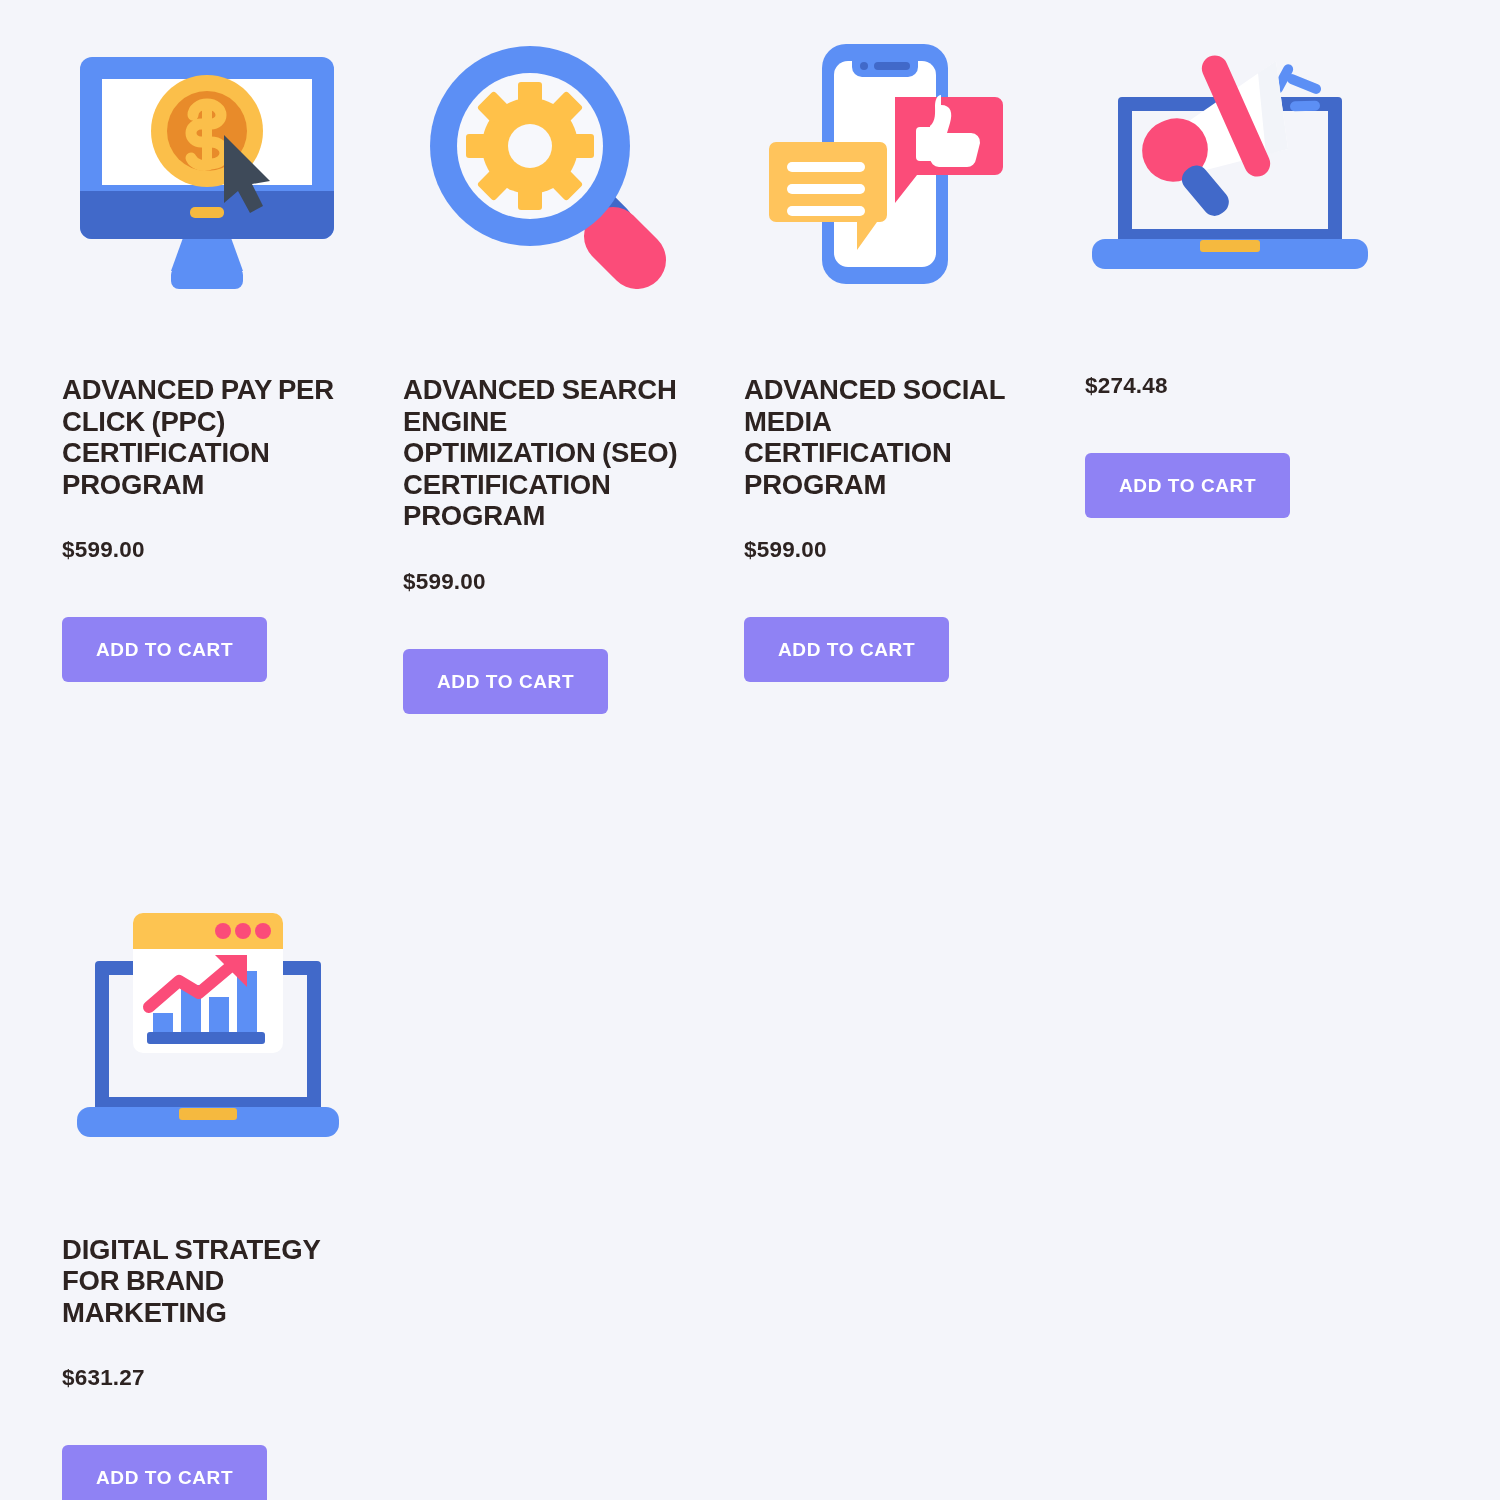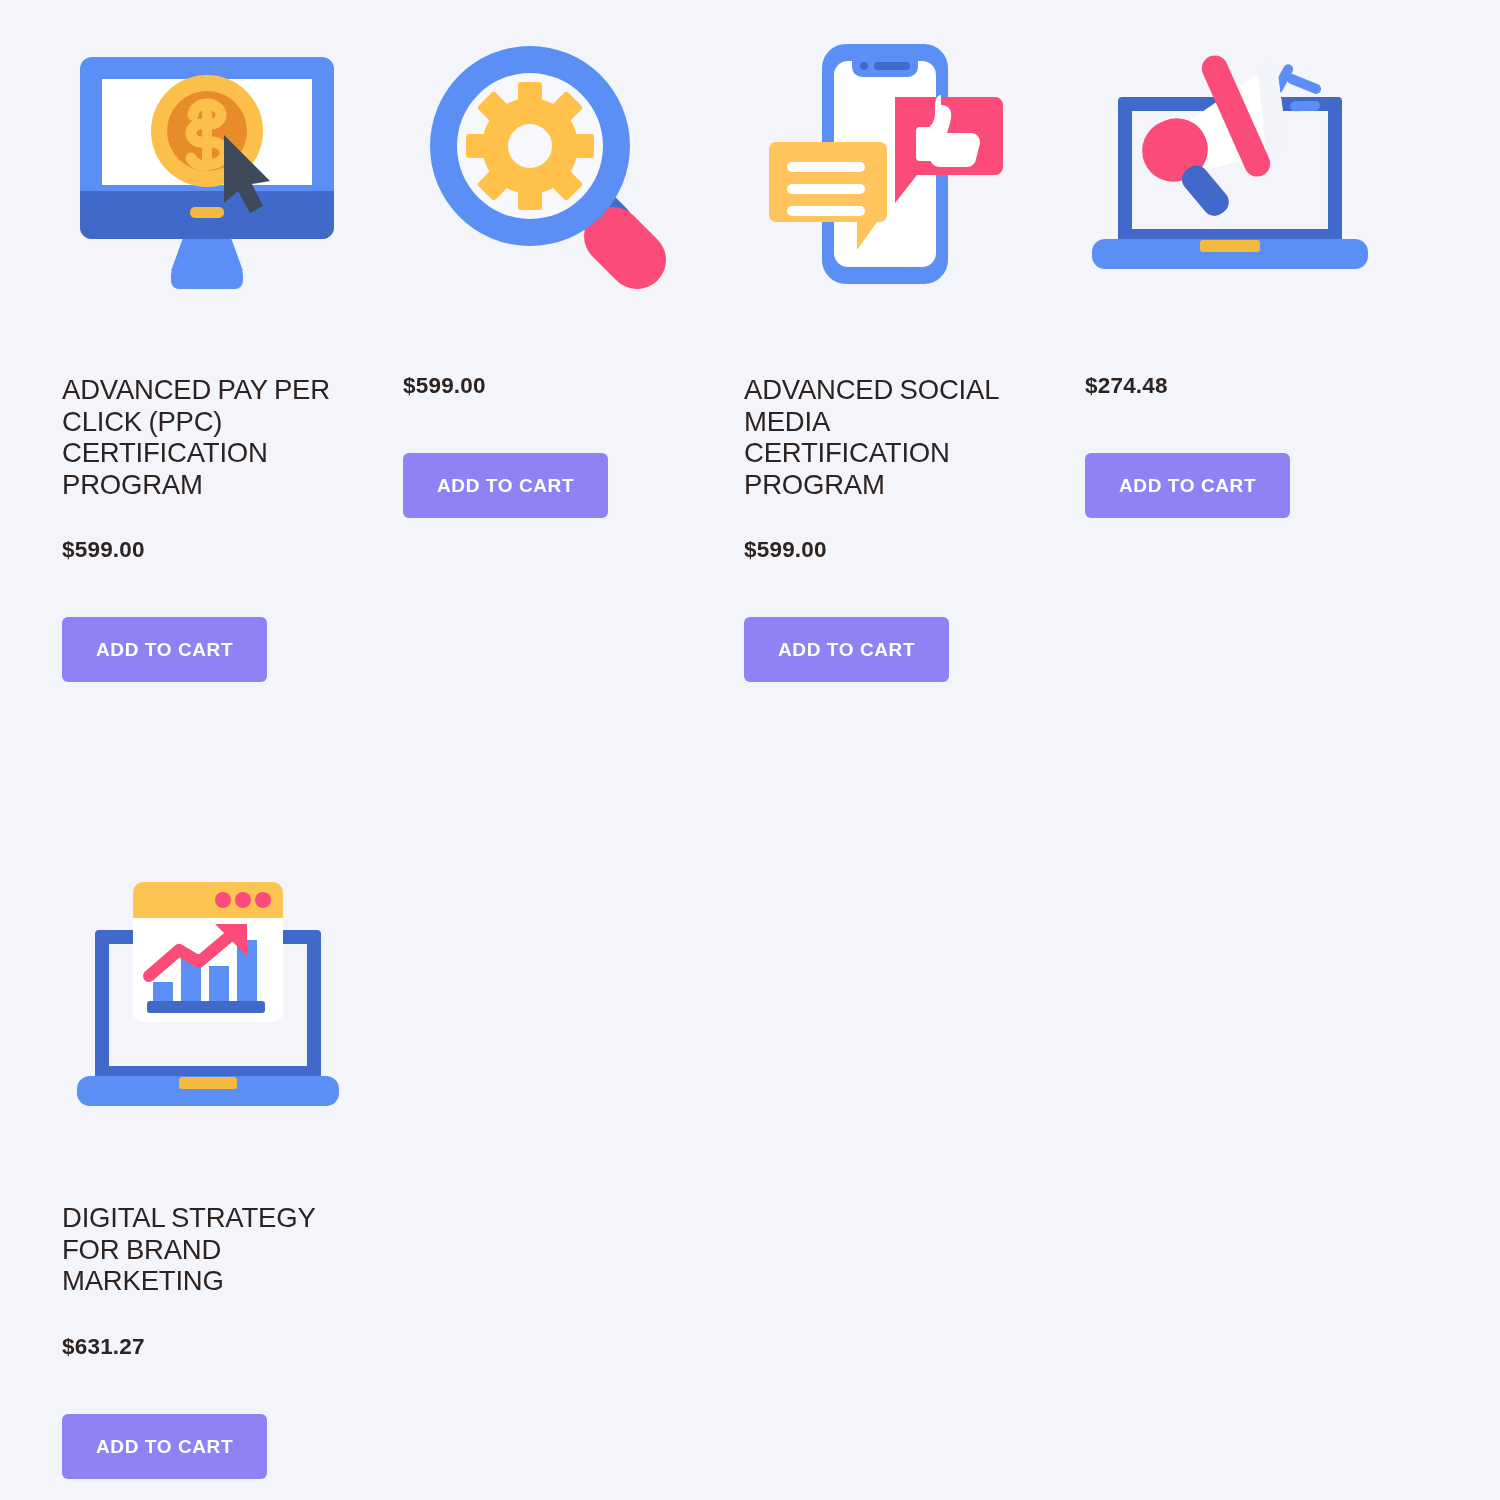--- a/index.html
+++ b/index.html
@@ -40,21 +40,21 @@
     height: 300px;
     display: flex;
     align-items: center;
     justify-content: center;
     margin-bottom: 60px;
   }
   .thumb svg { display: block; }
   .card-title {
     font-size: 27.5px;
     line-height: 31.5px;
-    font-weight: normal;
+    font-weight: bold;
     letter-spacing: -0.2px;
     color: #2d2321;
     text-transform: uppercase;
     margin: 0 0 38px 0;
     max-width: 290px;
     word-spacing: -1px;
   }
   .card-price {
     font-size: 22.5px;
     line-height: 24px;
@@ -137,20 +137,21 @@
             <rect x="149" y="95" width="22" height="24" rx="3"></rect>
             <rect x="58" y="57" width="24" height="22" rx="3" transform="rotate(-45 70 68)"></rect>
             <rect x="132" y="57" width="24" height="22" rx="3" transform="rotate(45 144 68)"></rect>
             <rect x="58" y="135" width="24" height="22" rx="3" transform="rotate(45 70 146)"></rect>
             <rect x="132" y="135" width="24" height="22" rx="3" transform="rotate(-45 144 146)"></rect>
           </g>
           <circle cx="107" cy="107" r="22" fill="#f7f8fc"></circle>
         </svg>
       </span>
     </div>
+    <div class="card-title">ADVANCED SEARCH ENGINE OPTIMIZATION (SEO) CERTIFICATION PROGRAM</div>
     <div class="card-price">$599.00</div>
     <button class="add-btn">ADD TO CART</button>
   </div>
 
   <div class="card">
     <div class="thumb">
       <span>
         <svg width="250" height="250" viewBox="0 0 250 250" xmlns="http://www.w3.org/2000/svg">
 
           <rect x="58" y="5" width="126" height="240" rx="24" fill="#5c8ff5"></rect>

